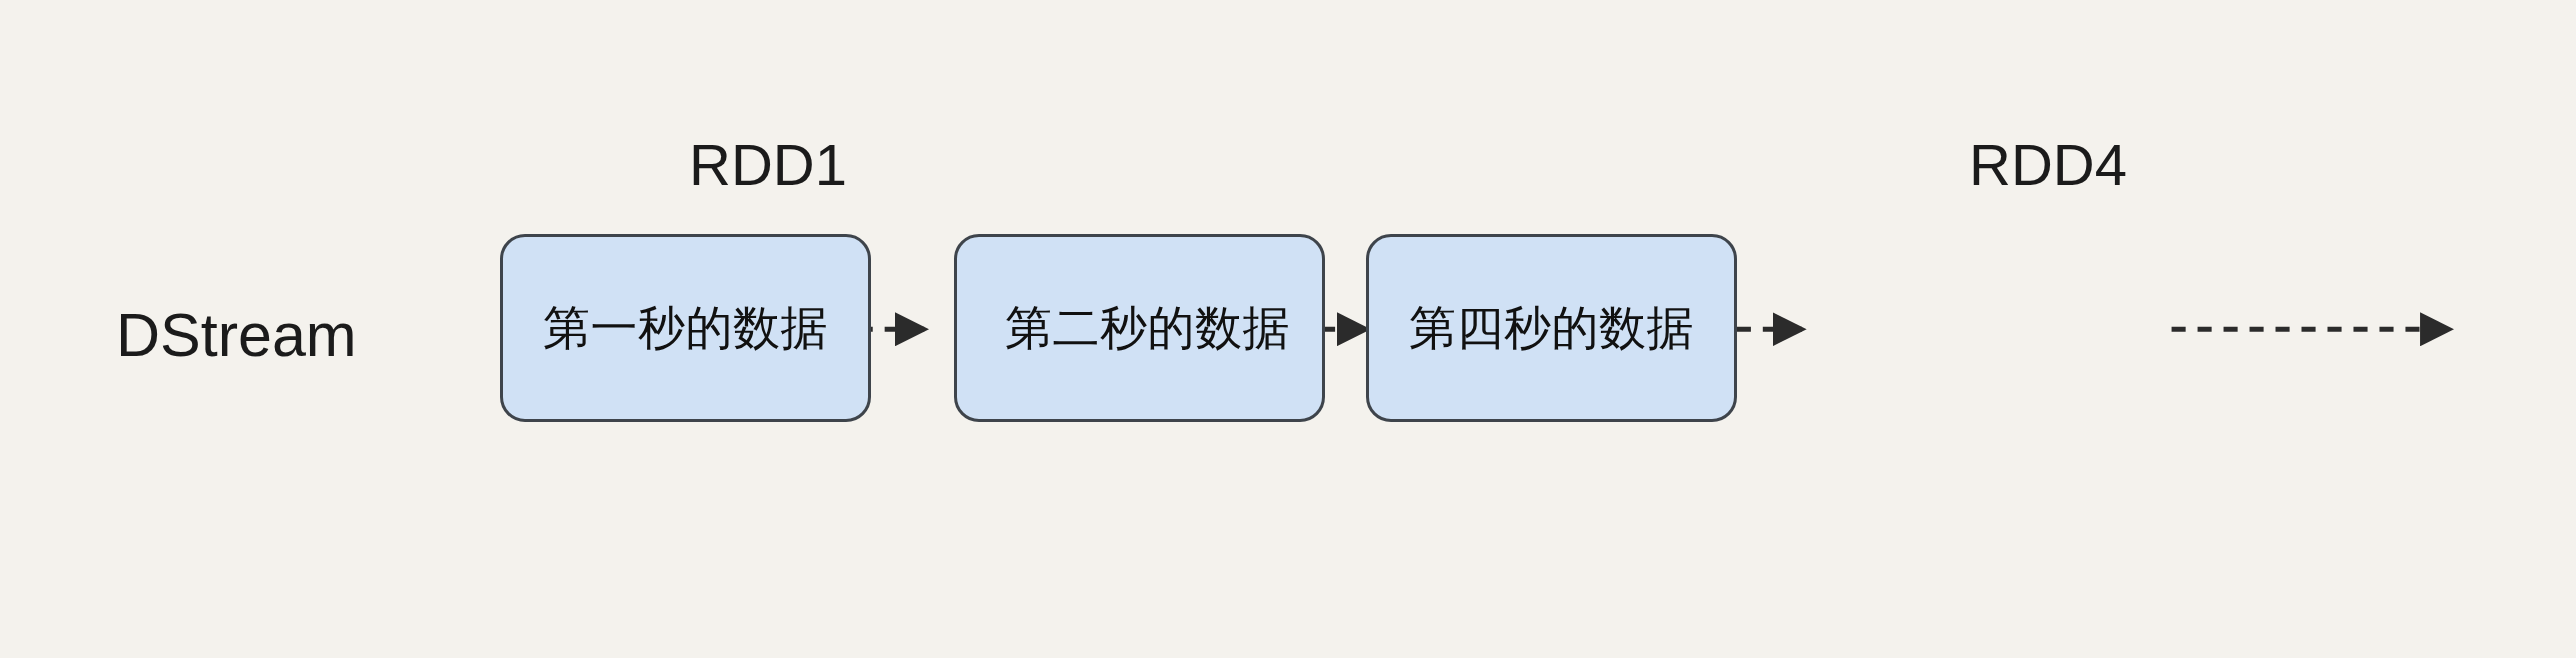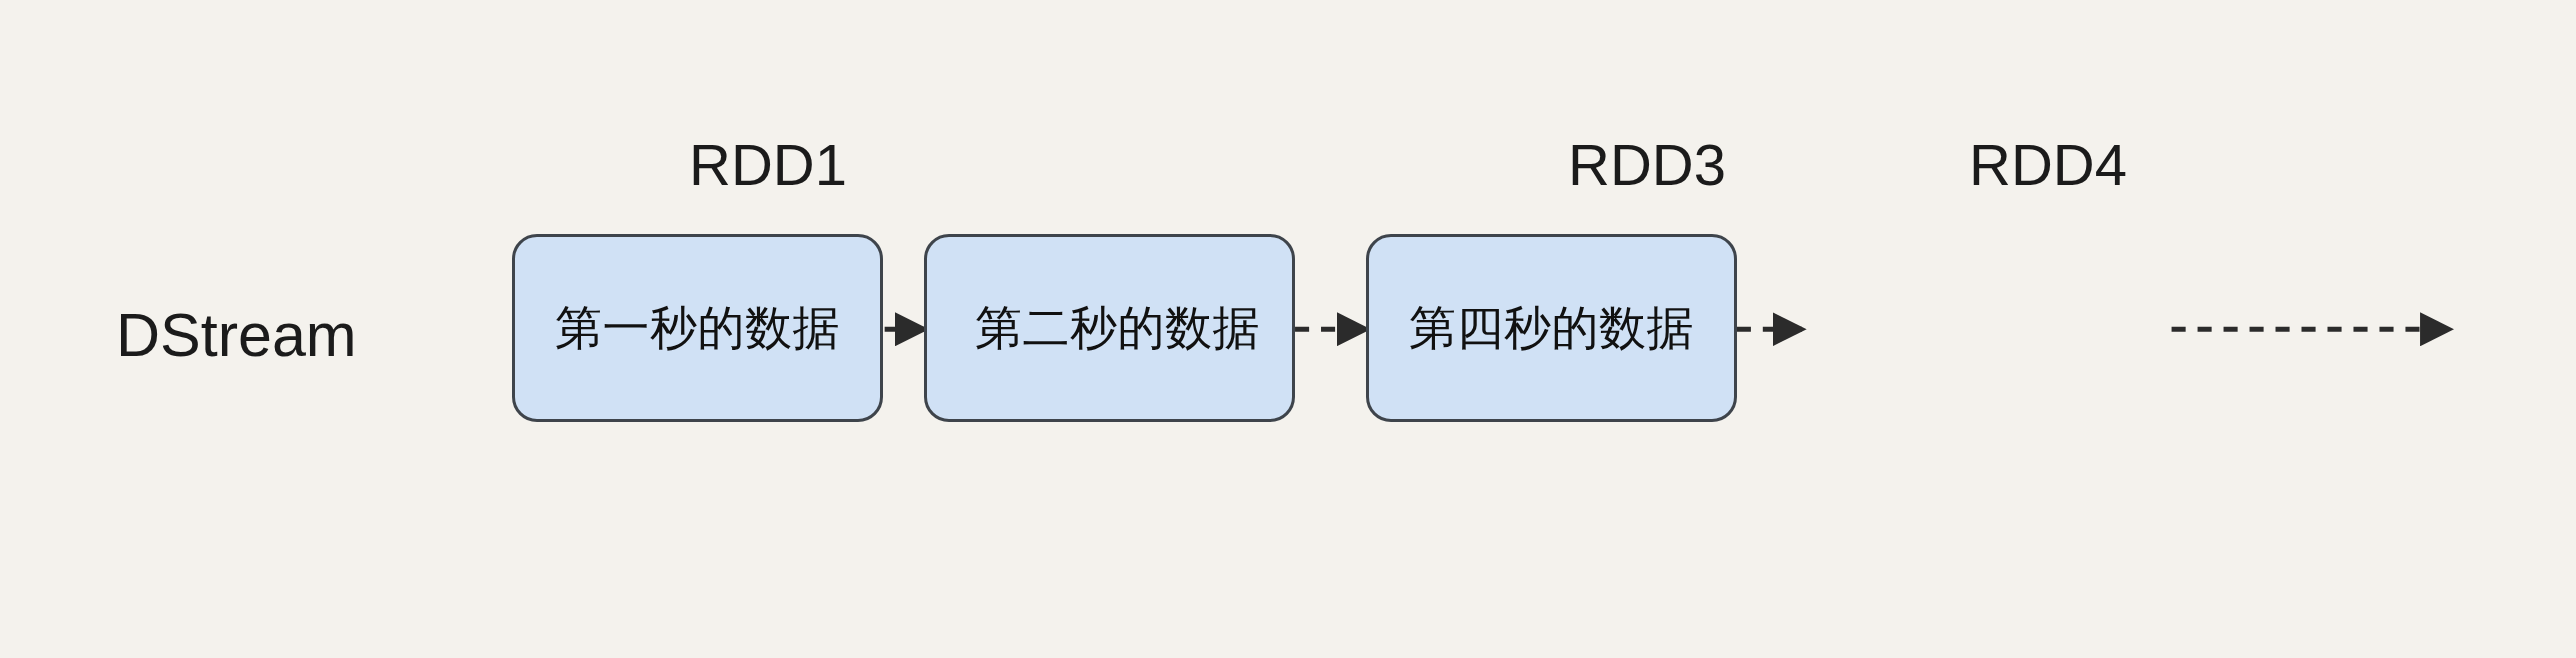--- a/index.html
+++ b/index.html
@@ -83,27 +83,26 @@
     </defs>
     <line x1="1586" y1="608" x2="1707" y2="608" stroke="#2b2b2b" stroke-width="9" stroke-dasharray="26 22" marker-end="url(#arrowhead)"></line>
     <line x1="2392" y1="608" x2="2523" y2="608" stroke="#2b2b2b" stroke-width="9" stroke-dasharray="26 22" marker-end="url(#arrowhead)"></line>
     <line x1="3208" y1="608" x2="3328" y2="608" stroke="#2b2b2b" stroke-width="9" stroke-dasharray="26 22" marker-end="url(#arrowhead)"></line>
     <line x1="4011" y1="608" x2="4524" y2="608" stroke="#2b2b2b" stroke-width="9" stroke-dasharray="26 22" marker-end="url(#arrowhead)"></line>
   </svg>
 
   <div class="stream-label">DStream</div>
 
   <div class="rdd-label" style="left:476px;">RDD1</div>
-  <div class="rdd-label" style="left:1355px;">RDD3</div>
   <div class="rdd-label" style="left:1756px;">RDD4</div>
 
-  <div class="rdd-box" style="left:512px;text-align:center;">
+  <div class="rdd-box" style="left:500px;text-align:center;">
     <span class="rdd-box-text">第一秒的数据</span>
   </div>
-  <div class="rdd-box" style="left:924px;padding-left:16px;">
+  <div class="rdd-box" style="left:954px;padding-left:16px;">
     <span class="rdd-box-text">第二秒的数据</span>
   </div>
   <div class="rdd-box" style="left:1366px;">
     <span class="rdd-box-text">第四秒的数据</span>
   </div>
 
 </div>
 
 
 </body></html>

